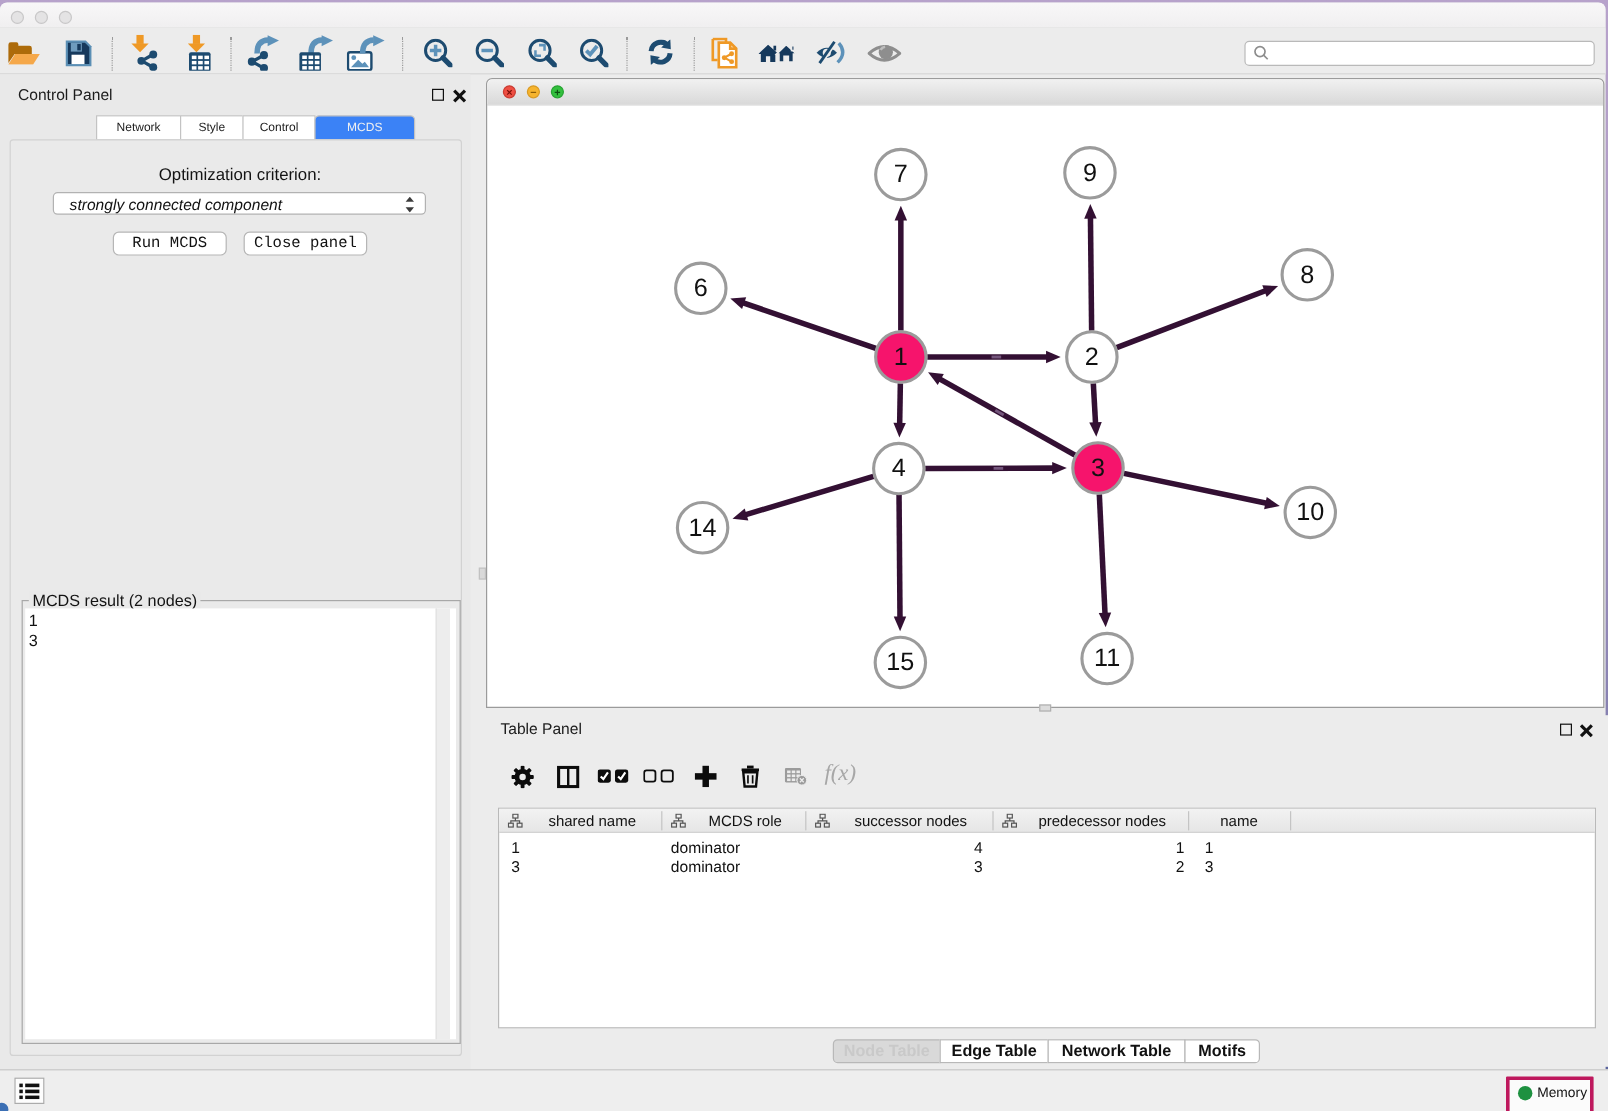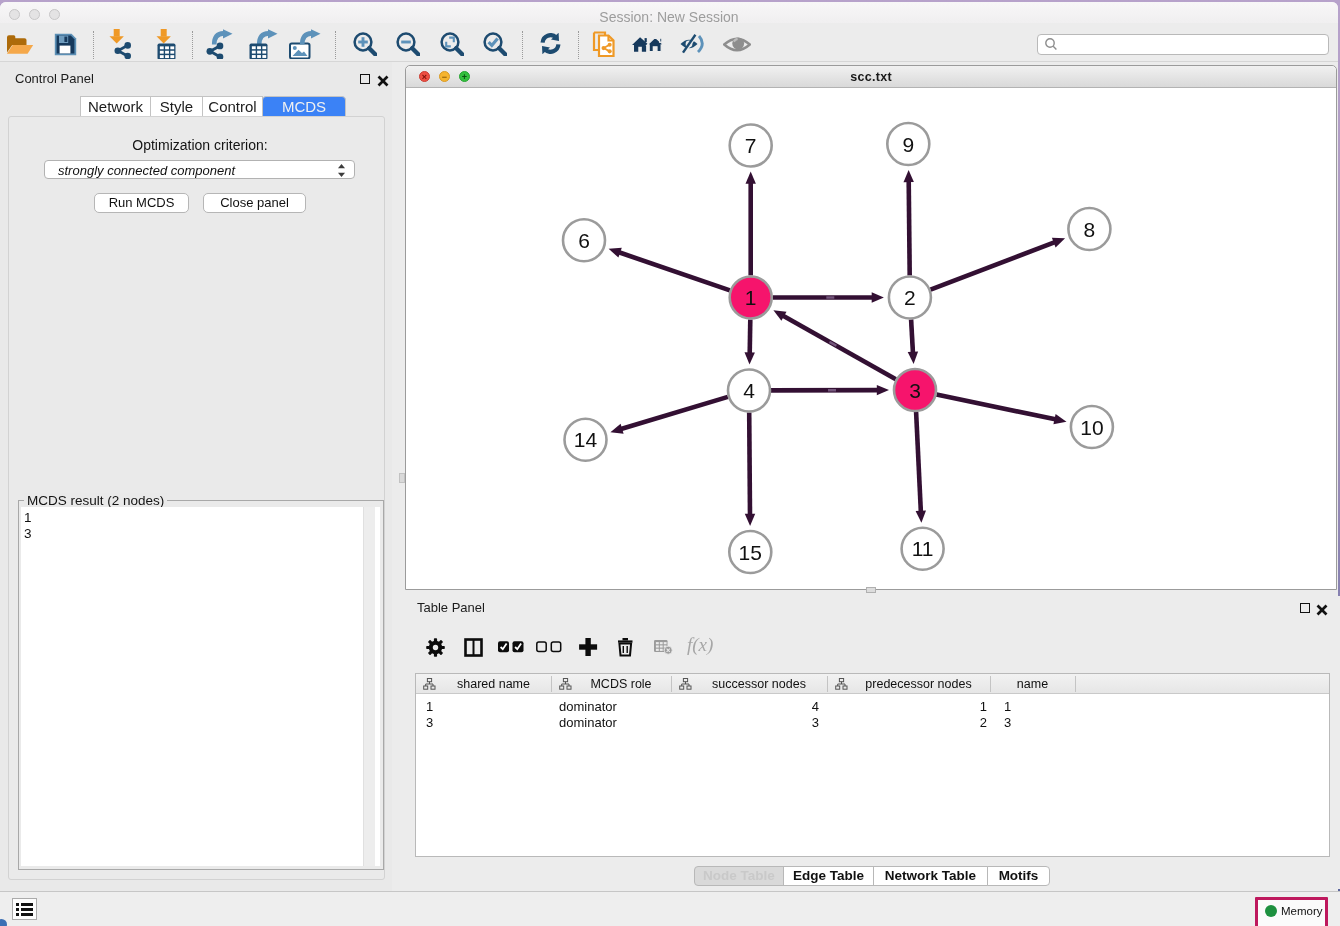--- a/index.html
+++ b/index.html
@@ -11,26 +11,26 @@
  background:linear-gradient(180deg,#f8f7f8,#f0eff0);border-bottom:1px solid #bdbcbd;}
 .tl{position:absolute;width:11px;height:11px;border-radius:50%;top:7px;background:#e4e3e4;border:1px solid #c8c7c8;box-sizing:border-box;}
 #wtitle{position:absolute;top:7px;left:0;width:100%;text-align:center;font-size:14px;color:#9d9d9d;}
 #toolbar{position:absolute;top:23px;left:0;width:1338px;height:38px;background:#ececec;border-bottom:1px solid #d6d6d6;}
 .sep{position:absolute;top:8px;height:28px;width:0;border-left:1px dotted #9a9a9a;}
 #searchbox{position:absolute;left:1037px;top:11px;width:290px;height:19px;background:#fff;border:1px solid #b9b9b9;border-radius:4px;}
 
 #cpanel{position:absolute;left:0;top:62px;width:392px;height:829px;background:#e9e9e9;}
 #cphead{position:absolute;left:15px;top:71px;font-size:13px;color:#1c1c1c;}
 .sqicon{position:absolute;width:10px;height:10px;border:1.6px solid #111;box-sizing:border-box;background:transparent;}
-.cptab{position:absolute;top:96px;height:21px;background:#fff;border:1px solid #c3c3c3;box-sizing:border-box;font-size:15px;color:#1c1c1c;text-align:center;line-height:20px;}
+.cptab{position:absolute;top:96px;height:21px;background:#fff;border:1px solid #c3c3c3;box-sizing:border-box;font-size:10px;color:#1c1c1c;text-align:center;line-height:20px;}
 #tabpane{position:absolute;left:8px;top:116px;width:377px;height:764px;background:#eaeaea;border:1px solid #d2d2d2;border-radius:3px;box-sizing:border-box;}
 #optlabel{position:absolute;left:0;top:137px;width:400px;text-align:center;font-size:14px;color:#141414;}
 #combo{position:absolute;left:44px;top:160px;width:311px;height:19px;background:#fff;border:1px solid #b2b2b2;border-radius:4px;box-sizing:border-box;font-style:italic;}
 #combo span{position:absolute;left:13px;top:2px;font-size:13px;color:#111;}
-.btn{position:absolute;height:20px;background:#fff;border:1px solid #b6b6b6;border-radius:5px;box-sizing:border-box;font-size:13px;color:#111;text-align:center;line-height:18px;}
+.btn{position:absolute;height:20px;background:#fff;border:1px solid #b6b6b6;border-radius:5px;box-sizing:border-box;font-size:13px;color:#111;text-align:center;line-height:18px;font-family:Liberation Mono, monospace;}
 #grpbox{position:absolute;left:18px;top:500px;width:364px;height:368px;border:1px solid #a8a8a8;}
 #grplabel{position:absolute;left:24px;top:493px;font-size:13.5px;color:#141414;background:#e9e9e9;padding:0 3px;}
 #grptext{position:absolute;left:21px;top:507px;width:359px;height:359px;background:#fff;}
 #grpscroll{position:absolute;left:342px;top:0px;width:11px;height:359px;background:#ededed;border-left:1px solid #e0e0e0;}
 
 #nwin{position:absolute;left:405px;top:65px;width:932px;height:525px;background:#fff;border:1px solid #9b9b9b;border-radius:5px 5px 0 0;box-sizing:border-box;}
 #ntitle{position:absolute;left:0;top:0;width:100%;height:22px;border-radius:5px 5px 0 0;
  background:linear-gradient(180deg,#f1f1f1,#d9d9d9);border-bottom:1px solid #b3b3b3;box-sizing:border-box;}
 .nlight{position:absolute;top:5px;width:11px;height:11px;border-radius:50%;box-sizing:border-box;font-size:9px;font-weight:bold;text-align:center;line-height:10px;}
 #ntext{position:absolute;top:4px;left:0;width:100%;text-align:center;font-size:12.5px;font-weight:bold;color:#1a1a1a;letter-spacing:0.3px;}
@@ -49,21 +49,20 @@
 #membtn{position:absolute;left:1255px;top:897px;width:73px;height:36px;background:#fbfbfb;border:3px solid #be185d;border-radius:1px;box-sizing:border-box;}
 #memdot{position:absolute;left:7px;top:5px;width:12px;height:12px;border-radius:50%;background:#1e9140;}
 #memtxt{position:absolute;left:23px;top:5px;font-size:11.5px;color:#111;}
 </style></head>
 <body>
 <div id="win"></div>
 <div id="titlebar">
  <div class="tl" style="left:9px"></div>
  <div class="tl" style="left:29px"></div>
  <div class="tl" style="left:49px"></div>
- <div id="wtitle">Session: New Session</div>
 </div>
 <div id="toolbar">
  <svg class="abs" style="left:6px;top:11px" width="28" height="20" viewBox="0 0 28 20">
       <path d="M1 18.5 L1 3.2 Q1 1.2 3 1.2 L7.8 1.2 Q9.3 1.2 9.3 2.8 L9.3 4.2 L18.5 4.2 Q20.5 4.2 20.5 6 L20.5 11 L6.2 11 L1 18.5 Z" fill="#ad6b0a"></path>
       <path d="M6.6 11 L27.2 11 L21.6 19.8 L0.9 19.8 Z" fill="#f5a84a"></path>
     </svg>
  <svg class="abs" style="left:54px;top:10px" width="23" height="23" viewBox="0 0 23 23">
       <path d="M0.8 0.8 L17.5 0.8 L22.2 5.5 L22.2 22.2 L0.8 22.2 Z" fill="#5b8fb5"></path>
       <path d="M2.6 2.6 L16.8 2.6 L20.4 6.2 L20.4 20.4 L2.6 20.4 Z" fill="#16395c"></path>
       <rect x="5" y="2.6" width="9.2" height="7.4" fill="#6f9cbe"></rect>
@@ -243,21 +242,20 @@
 <div id="grplabel">MCDS result (2 nodes)</div>
 <div id="grptext">
  <div style="position:absolute;left:3px;top:3px;font-size:13.5px;color:#111;line-height:16.4px">1<br>3</div>
  <div id="grpscroll"></div>
 </div>
 <div id="nwin">
  <div id="ntitle">
   <div class="nlight" style="left:13px;background:#ee4f43;border:1px solid #ca3c32;color:#7c0f08">×</div>
   <div class="nlight" style="left:33px;background:#f6b42e;border:1px solid #d99a24;color:#8a5c07">−</div>
   <div class="nlight" style="left:53px;background:#33c03e;border:1px solid #27a432;color:#0b5212">+</div>
-  <div id="ntext">scc.txt</div>
  </div>
 </div>
 <svg id="graph" width="931" height="502" viewBox="0 0 931 502" style="position:absolute;left:406px;top:88px">
     <line x1="344.7" y1="187.5" x2="344.7" y2="93.7" stroke="#331033" stroke-width="4.6"></line>
     <polygon points="344.7,83.5 349.9,95.7 339.5,95.7" fill="#331033"></polygon>
     <line x1="323.9" y1="202.4" x2="212.2" y2="164.0" stroke="#331033" stroke-width="4.6"></line>
     <polygon points="202.6,160.7 215.8,159.8 212.4,169.6" fill="#331033"></polygon>
     <line x1="366.7" y1="209.5" x2="467.7" y2="209.5" stroke="#331033" stroke-width="4.6"></line>
     <polygon points="477.9,209.5 465.7,214.7 465.7,204.3" fill="#331033"></polygon>
     <line x1="344.3" y1="231.5" x2="343.7" y2="266.3" stroke="#331033" stroke-width="4.6"></line>

